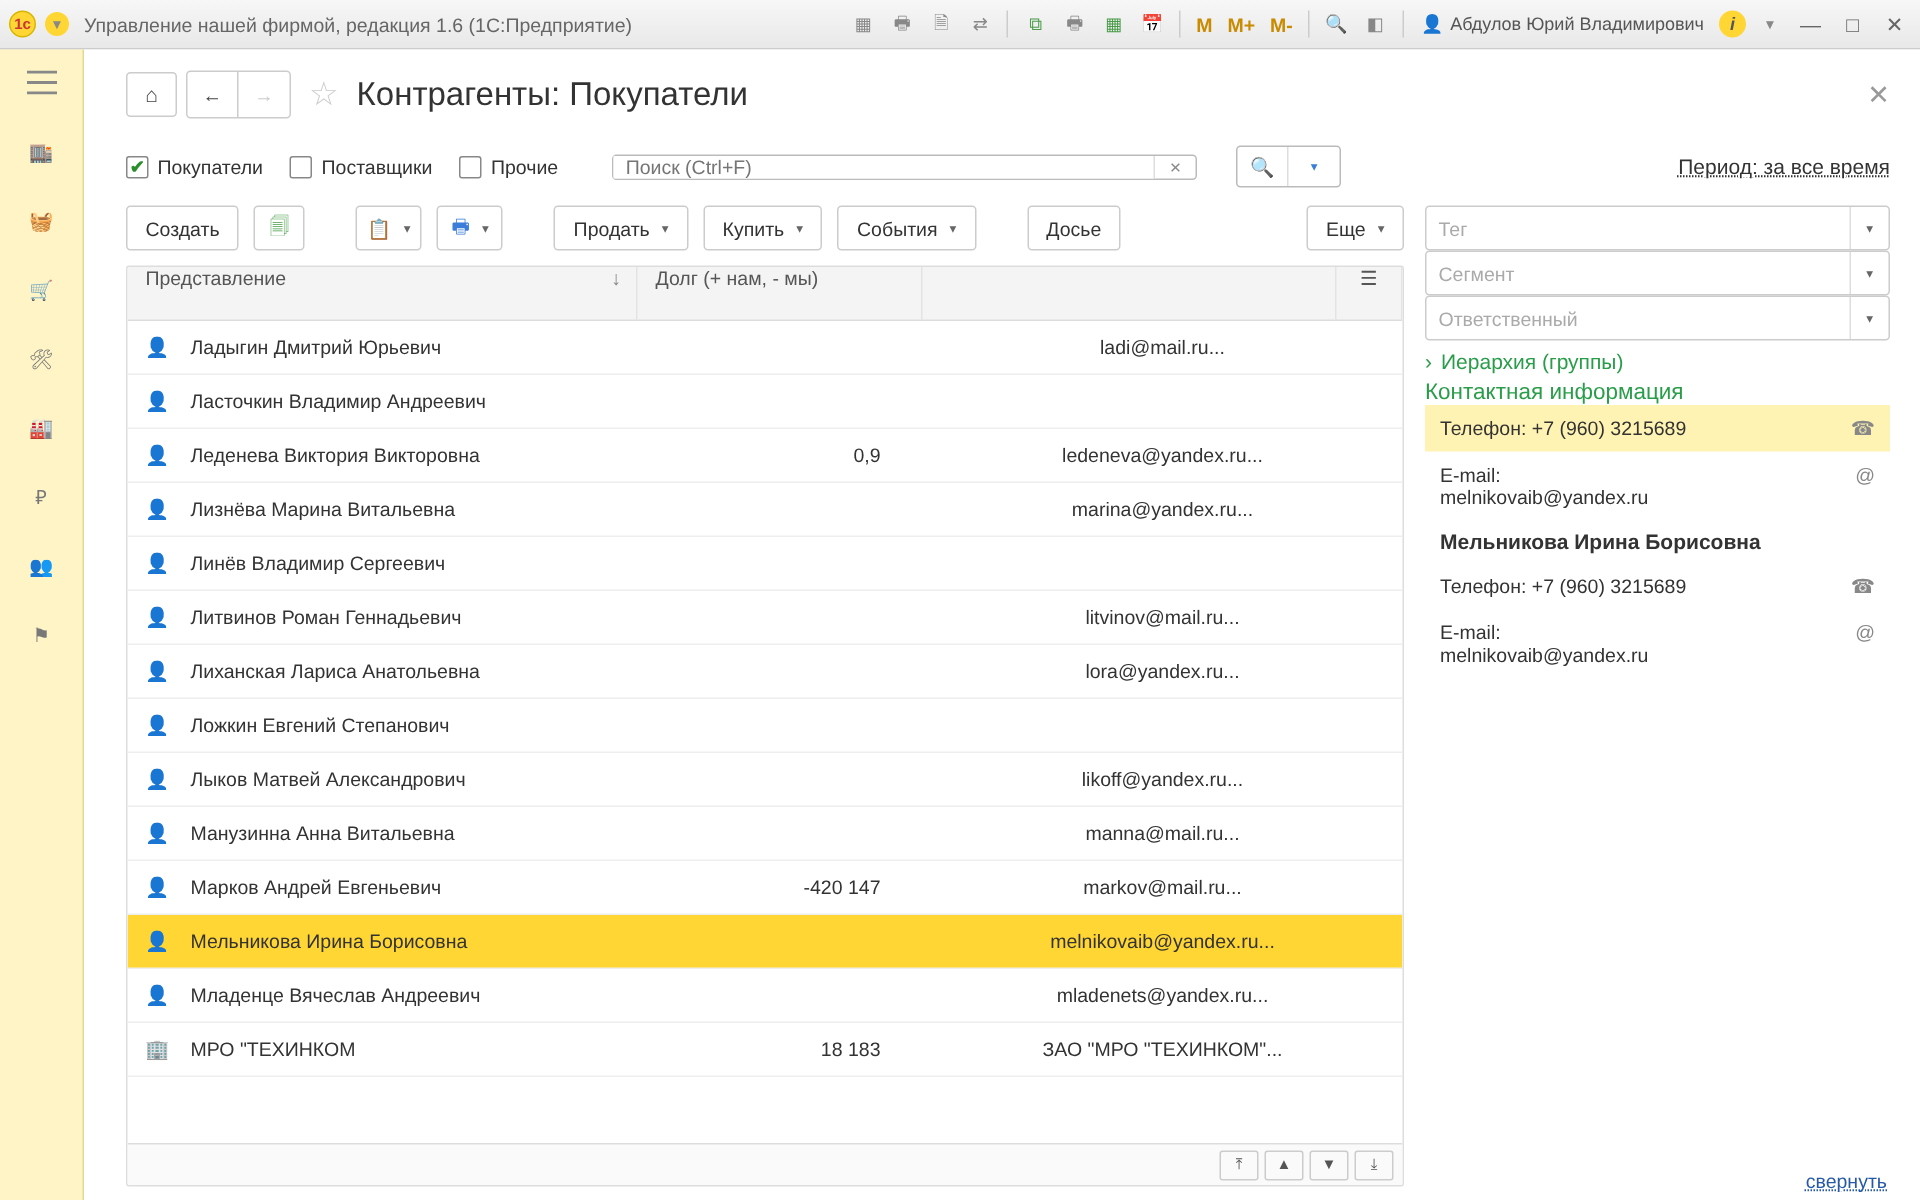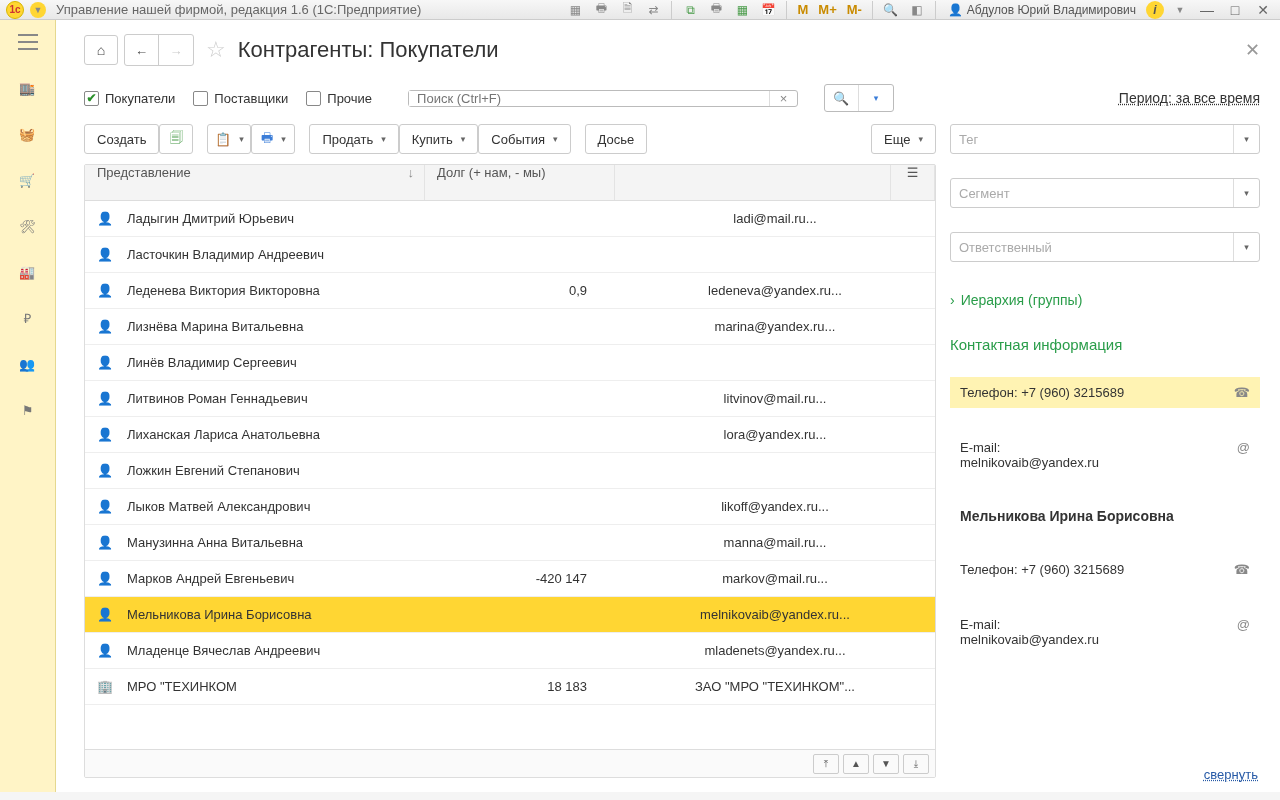--- a/index.html
+++ b/index.html
@@ -1,17 +1,17 @@
 <!DOCTYPE html>
 <html><head>
 <meta charset="utf-8">
 <style>
   * { box-sizing: border-box; }
   body { margin:0; font-family: Arial, sans-serif; font-size:13px; color:#333; background:#f5f5f5; width:1280px; height:800px; overflow:hidden; }
-  .titlebar { height:20px; background:linear-gradient(#f7f7f7,#e8e8e8); border-bottom:1px solid #ccc; display:flex; align-items:center; padding:0 6px; gap:6px; }
+  .titlebar { height:33px; background:linear-gradient(#f7f7f7,#e8e8e8); border-bottom:1px solid #ccc; display:flex; align-items:center; padding:0 6px; gap:6px; }
   .logo { width:18px; height:18px; background: #FFD633; border-radius:50%; border:1px solid #d8b600; font-size:10px; display:flex; align-items:center; justify-content:center; color:#c33; font-weight:bold;}
   .title-text { color:#666; flex:0 0 auto; margin-left:4px; }
   .title-spacer { flex:1; }
   .tb-icon { width:20px; height:20px; display:flex; align-items:center; justify-content:center; color:#888; font-size:12px; cursor:pointer; }
   .tb-sep { width:1px; height:18px; background:#ccc; margin:0 2px;}
   .m-btn { color:#c98b00; font-weight:bold; font-size:13px; padding:0 2px; cursor:pointer;}
   .user-chip { display:flex; align-items:center; gap:4px; color:#555; font-size:12px; padding:0 4px;}
   .info-btn { width:18px; height:18px; background:#FFD633; border-radius:50%; display:flex; align-items:center; justify-content:center; font-weight:bold; font-style:italic; color:#555; font-size:12px;}
   .window-btn { width:22px; font-size:14px; text-align:center; color:#666; cursor:pointer;}
   
@@ -36,23 +36,23 @@
   .search-box { flex:0 0 390px; height:17px; border:1px solid #bbb; border-radius:3px; display:flex; align-items:center; margin-left:18px;}
   .search-box input { flex:1; border:none; outline:none; padding:0 8px; font-size:13px; color:#333;}
   .search-box .clear { width:28px; text-align:center; color:#888; border-left:1px solid #ddd; cursor:pointer;}
   .search-split { display:flex; border:1px solid #bbb; border-radius:3px; height:28px; margin-left:8px; }
   .search-split .p { width:34px; display:flex; align-items:center; justify-content:center; color:#3b7dd8; cursor:pointer;}
   .search-split .p:first-child { border-right:1px solid #ddd;}
   .period { margin-left:auto; color:#333; text-decoration:underline dotted; cursor:pointer; font-size:14px;}
   
   .content-row { display:flex; gap:14px; flex:1; min-height:0;}
   .left-col { flex:1; display:flex; flex-direction:column; min-width:0;}
-  .right-col { width:310px; display:flex; flex-direction:column; gap:24px;}
-  
-  .toolbar { display:flex; align-items:center; margin-bottom:10px;}
+  .right-col { width:310px; display:flex; flex-direction:column; gap:0;}
+  
+  .toolbar { display:flex; align-items:center; gap:10px; margin-bottom:10px;}
   .btn { height:30px; border:1px solid #ccc; background:#fff; border-radius:3px; padding:0 12px; display:flex; align-items:center; gap:6px; cursor:pointer; color:#333;}
   .btn.icon-only { padding:0; width:34px; justify-content:center;}
   .btn .caret { font-size:9px; color:#666; margin-left:2px;}
   .tb-gap { width:14px;}
   .tb-spacer { flex:1;}
   
   .grid { border:1px solid #ddd; border-radius:2px; flex:1; display:flex; flex-direction:column; overflow:hidden; min-height:0;}
   .grid-head { display:flex; background:#f4f4f4; border-bottom:1px solid #ddd; height:36px; align-items:stretch;}
   .gh { padding:0 12px; display:flex; color:#555; border-right:1px solid #e3e3e3; position:relative;}
   .gh .sort { position:absolute; right:10px; color:#888;}

